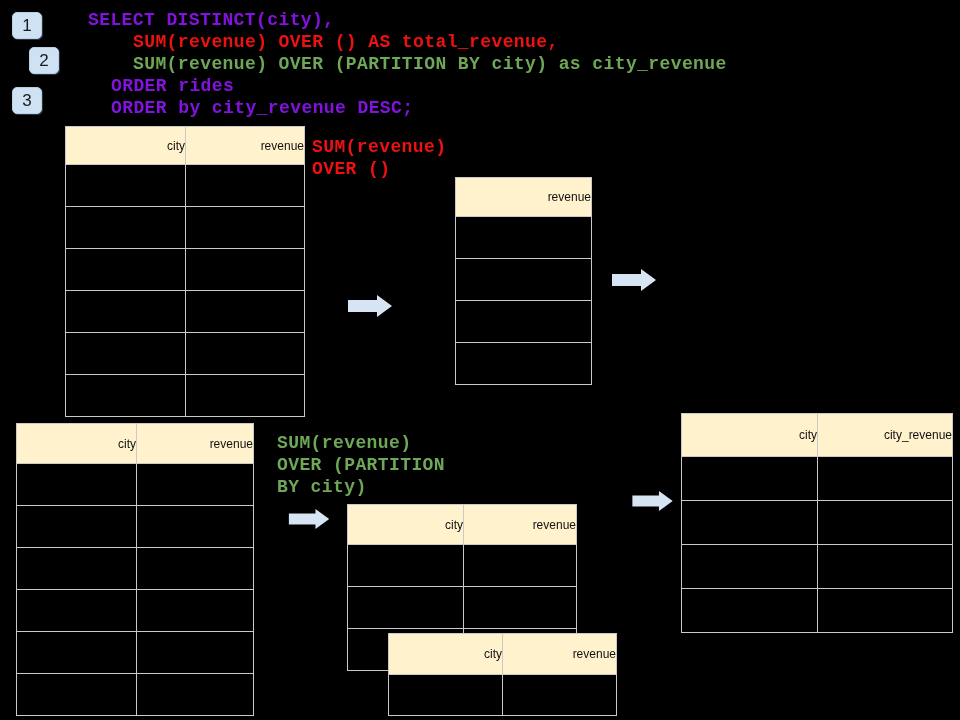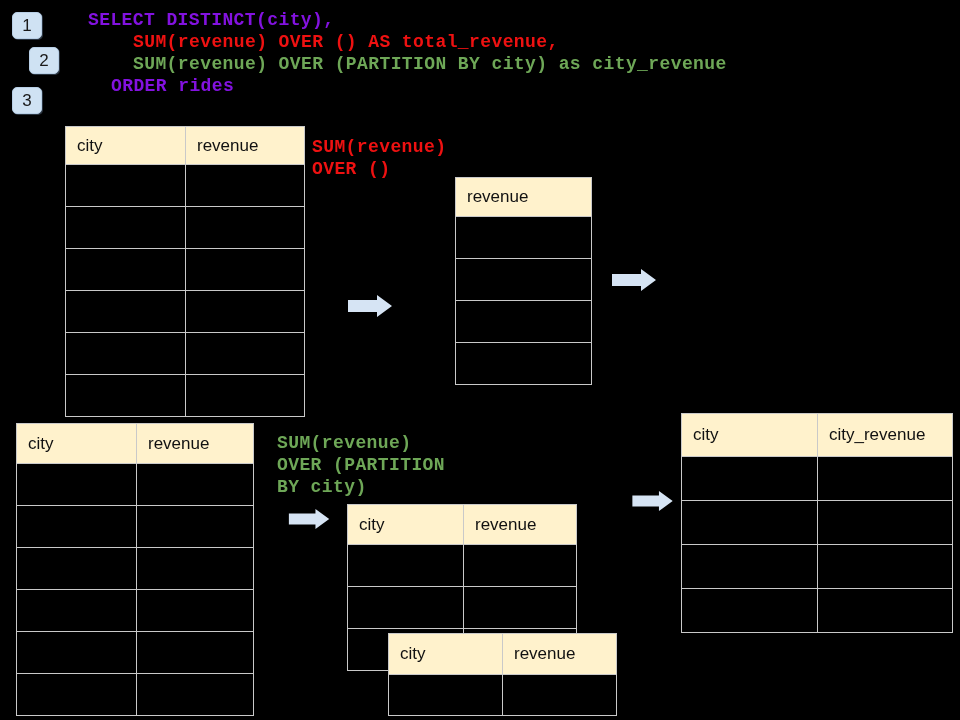--- a/index.html
+++ b/index.html
@@ -39,21 +39,21 @@
   .label-partition{left:277px;top:432px;}
   
   table.tbl{
     position:absolute;border-collapse:collapse;table-layout:fixed;
     background:#000;border:1px solid var(--c-table-border,#c9c9c9);
   }
   .tbl th{
     background:var(--c-table-header-bg,#fff2cc);
     border:1px solid var(--c-table-border,#c9c9c9);
     font-family:"Liberation Sans",sans-serif;font-weight:400;
-    font-size:17px;color:#111;text-align:left;padding:0 0 0 11px;
+    font-size:12px;color:#111;text-align:right;padding:0 0 0 11px;
   }
   .tbl td{border:1px solid var(--c-table-border,#c9c9c9);background:#000;padding:0;}
   .t1{left:65px;top:126px;width:240px;}  .t1 th{height:37px;} .t1 td{height:41px;}
   .t2{left:455px;top:177px;width:137px;} .t2 th{height:38px;} .t2 td{height:41px;}
   .t3{left:16px;top:423px;width:238px;}  .t3 th{height:39px;} .t3 td{height:41px;}
   .t4{left:347px;top:504px;width:230px;} .t4 th{height:39px;} .t4 td{height:41px;}
   .t5{left:388px;top:633px;width:229px;} .t5 th{height:40px;} .t5 td{height:40px;}
   .t6{left:681px;top:413px;width:272px;} .t6 th{height:42px;} .t6 td{height:43px;}
   .t1 col:nth-child(1){width:120px;}
   .t3 col:nth-child(1){width:120px;}
@@ -73,20 +73,21 @@
 <div id="canvas" style="--c-background: #000000; --c-purple: #8312e0; --c-red: #ee1111; --c-green: #6ea757; --c-table-header-bg: #fff2cc; --c-table-border: #c9c9c9; --c-arrow-fill: #d6e4f4; --c-badge-fill: #cfe2f3; --c-badge-border: #b8cfe6;">
 
   <div class="badge b1">1</div>
   <div class="badge b2">2</div>
   <div class="badge b3">3</div>
 
   <pre class="code purple l1">SELECT DISTINCT(city),</pre>
   <pre class="code red    l2">SUM(revenue) OVER () AS total_revenue,</pre>
   <pre class="code green  l3">SUM(revenue) OVER (PARTITION BY city) as city_revenue</pre>
   <pre class="code purple l4">ORDER rides</pre>
+  <pre class="code purple l5">ORDER by city_revenue DESC;</pre>
 
 
   <pre class="code red   label-total">SUM(revenue)
 OVER ()</pre>
   <pre class="code green label-partition">SUM(revenue)
 OVER (PARTITION
 BY city)</pre>
 
   <table class="tbl t1">
       <colgroup>

